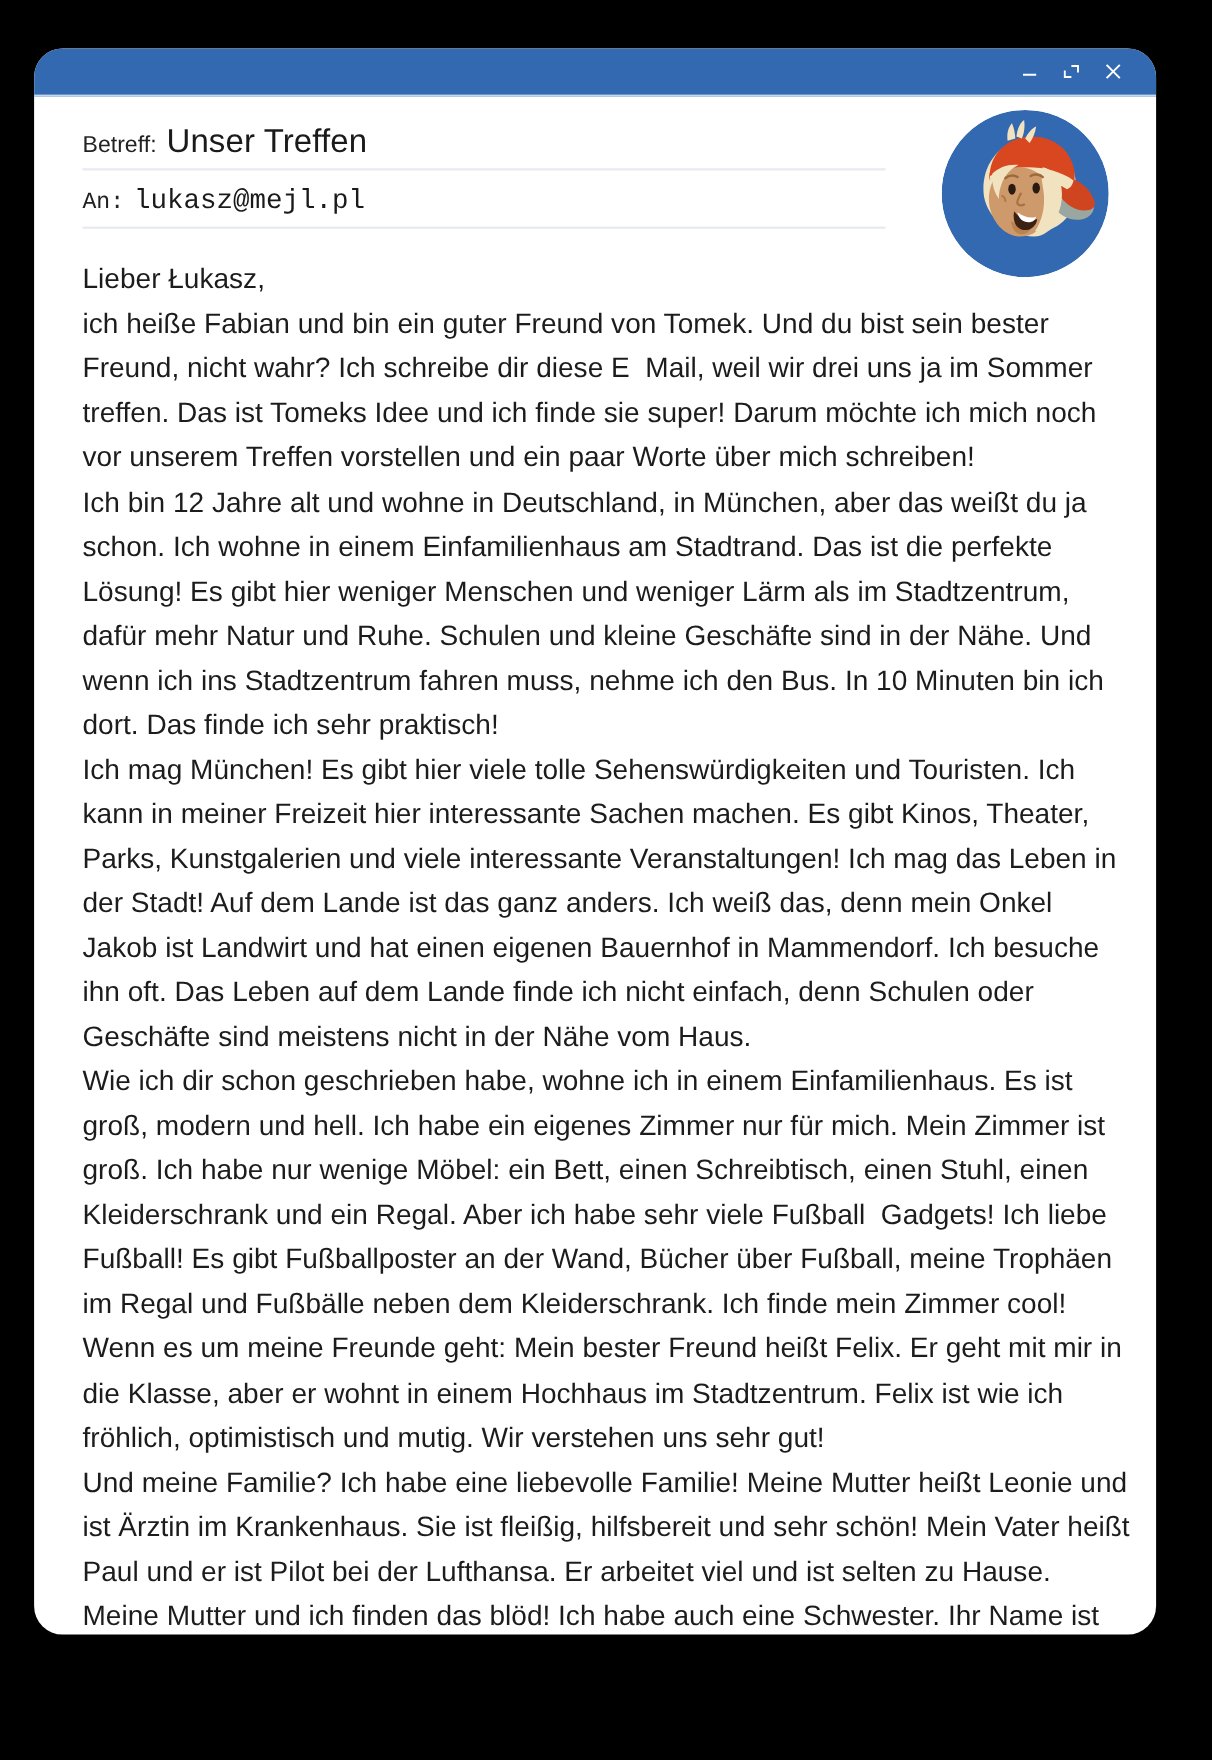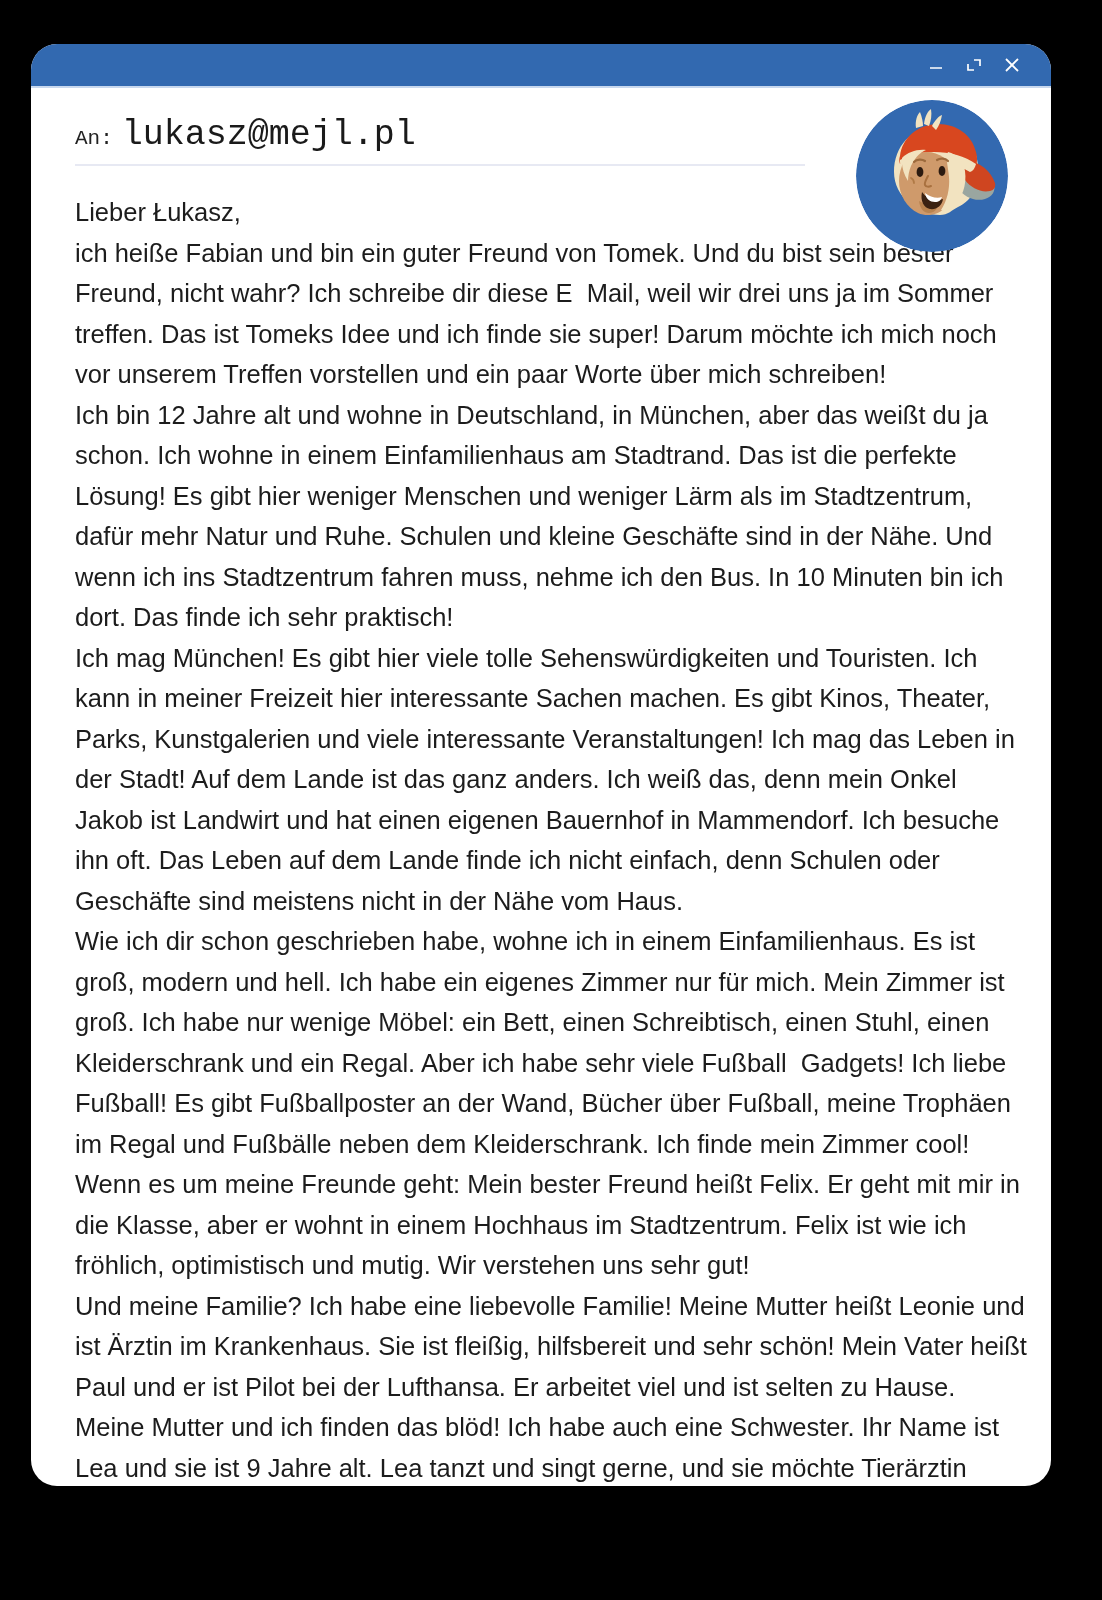--- a/index.html
+++ b/index.html
@@ -65,21 +65,21 @@
     color: #222222;
     margin-right: 9px;
     white-space: nowrap;
   }
   .field-value-subject {
     font-size: 30px;
     color: #1a1a1a;
     letter-spacing: 0.1px;
   }
   .field-value-to {
-    font-size: 35px;
+    font-size: 25px;
     color: #1a1a1a;
   }
   
   .avatar {
     position: absolute;
     right: 43px; top: 12px;
     width: 152px; height: 152px;
     border-radius: 50%;
     overflow: hidden;
   }
@@ -116,20 +116,24 @@
       <div class="winctl">
         <svg width="22" height="22" viewBox="0 0 22 22" aria-hidden="true">
           <line x1="5" y1="5" x2="17" y2="17" stroke="#ffffff" stroke-width="1.8"></line>
           <line x1="17" y1="5" x2="5" y2="17" stroke="#ffffff" stroke-width="1.8"></line>
         </svg>
       </div>
     </div>
 
     <div class="header">
 
+      <div class="field first">
+        <span class="field-label">Betreff:</span>
+        <span class="field-value-subject">Unser Treffen</span>
+      </div>
 
       <div class="field second">
         <span class="field-label">An:</span>
         <span class="field-value-to">lukasz@mejl.pl</span>
       </div>
 
       <div class="avatar">
         <svg viewBox="0 0 152 152" aria-hidden="true">
           <circle cx="76" cy="76" r="76" fill="#3369b0"></circle>
 

